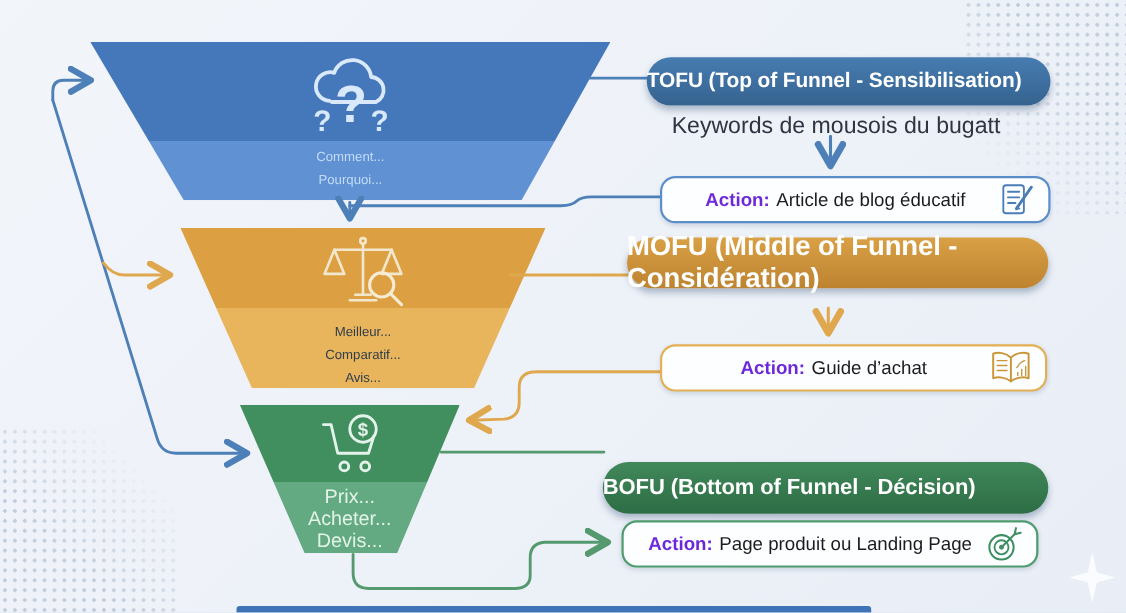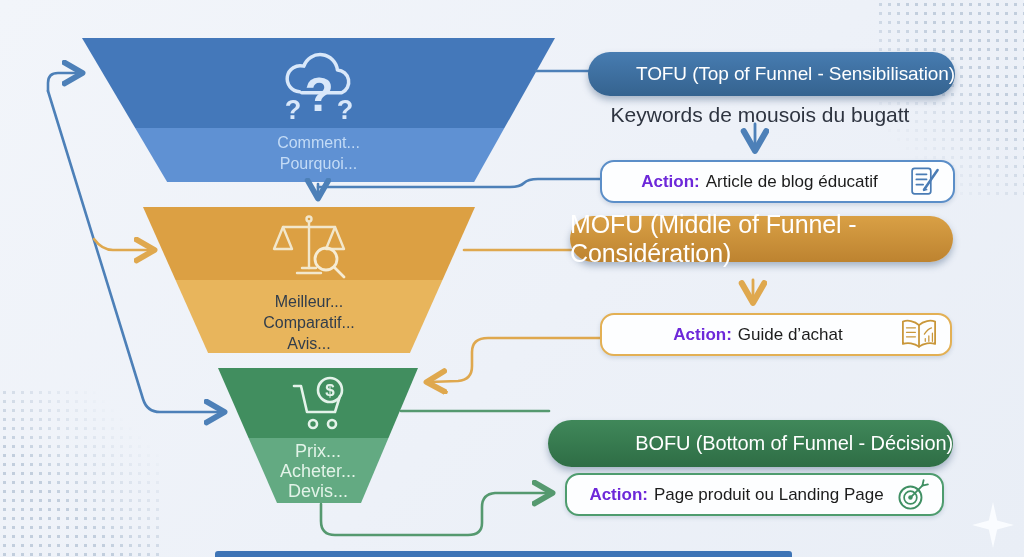--- a/index.html
+++ b/index.html
@@ -22,39 +22,39 @@
     -webkit-mask-image:linear-gradient(45deg,#000 35%,transparent 80%);
     mask-image:linear-gradient(45deg,#000 35%,transparent 80%);}
   
   .funnel{position:absolute;filter:drop-shadow(0 4px 5px rgba(50,80,120,.28));}
   .funnel-tofu{
     left:82px;top:38px;width:473px;height:144px;
     clip-path:polygon(0 0,100% 0,82.9% 100%,18% 100%);
     background:linear-gradient(180deg,#4478ba 0 62.5%,#5f91d3 62.5% 100%);
   }
   .funnel-mofu{
-    left:143px;top:207px;width:332px;height:146px;
+    left:164px;top:207px;width:332px;height:146px;
     clip-path:polygon(0 0,100% 0,80.4% 100%,19.6% 100%);
     background:linear-gradient(180deg,#dca043 0 50%,#e8b55c 50% 100%);
   }
   .funnel-bofu{
     left:218px;top:368px;width:200px;height:135px;
     clip-path:polygon(0 0,100% 0,71.5% 100%,29.5% 100%);
     background:linear-gradient(180deg,#418e5f 0 51.8%,#63aa82 51.8% 100%);
   }
   .funnel-icon{position:absolute;left:50%;transform:translateX(-50%);}
   .funnel-lines{position:absolute;left:0;width:100%;text-align:center;
-    font-size:16px;line-height:21px;font-weight:400;}
+    font-size:12px;line-height:21px;font-weight:400;}
   .lines-tofu{top:94px;color:#c3dbf6;}
   .lines-mofu{top:84px;color:#313d4b;}
   .lines-bofu{top:73px;color:#e2f3e8;font-size:18px;line-height:20px;}
   
   .pill{
-    position:absolute;border-radius:999px;display:flex;align-items:center;justify-content:flex-end;
-    color:#fff;font-weight:400;letter-spacing:-.1px;
+    position:absolute;border-radius:999px;display:flex;align-items:center;justify-content:flex-start;
+    color:#fff;font-weight:700;letter-spacing:-.1px;
     box-shadow:0 4px 7px rgba(35,65,105,.35);
   }
   .pill-tofu{left:588px;top:52px;width:367px;height:44px;font-size:19px;
     background:linear-gradient(180deg,#477cb1,#35638f);}
   .pill-mofu{left:570px;top:216px;width:383px;height:46px;font-size:25px;
     background:linear-gradient(180deg,#d9a045,#bd8330);}
   .pill-bofu{left:548px;top:388px;width:405px;height:47px;font-size:20px;
     background:linear-gradient(180deg,#40885a,#2e6d45);margin-top:32px;}
   
   .note{

